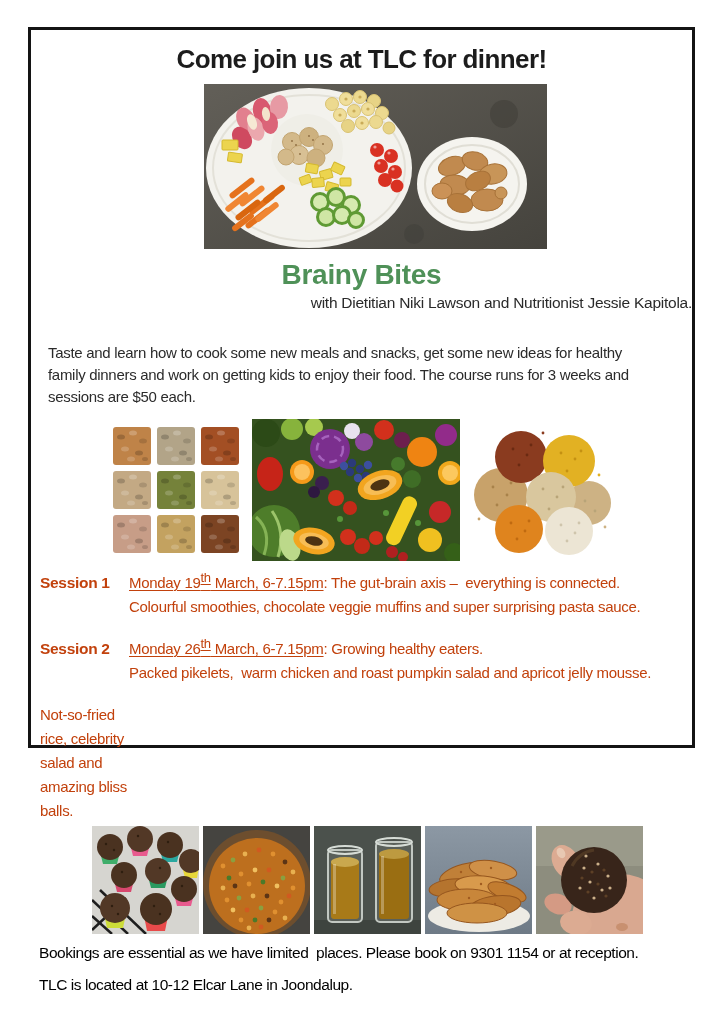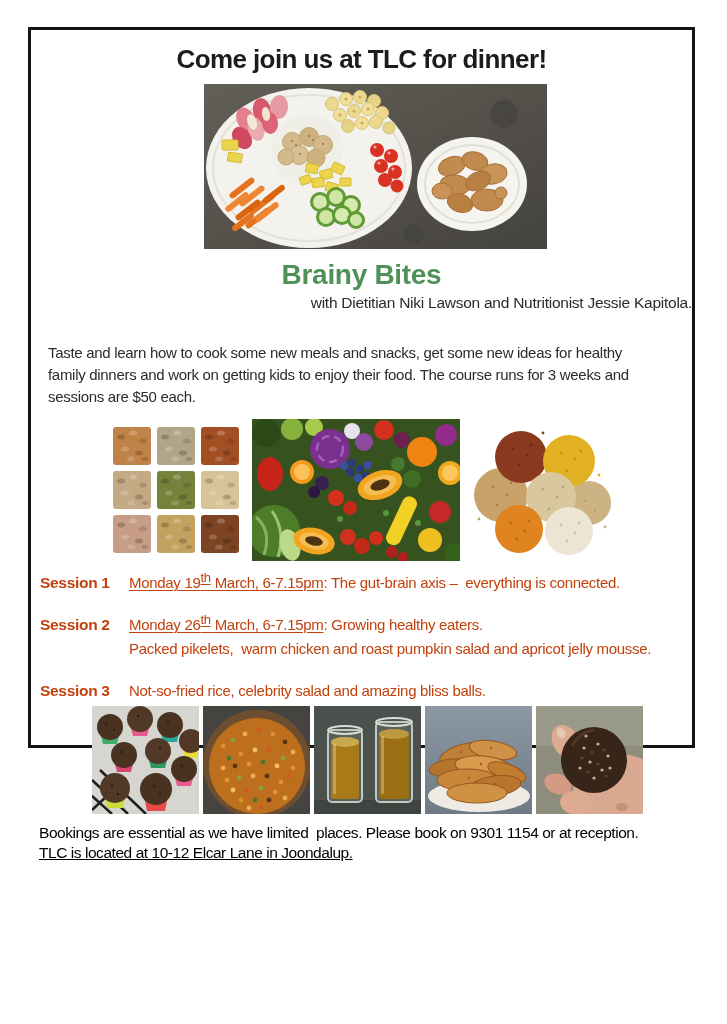--- a/index.html
+++ b/index.html
@@ -48,21 +48,21 @@
   .session-date sup { font-size:13px; vertical-align:super; line-height:0; text-decoration:underline;margin-top:40px; }
   .bottom-row {
     margin-top:3px; display:flex; justify-content:center; gap:4px;
     transform:translateX(6px);
   }
   .bottom-row .photo { width:107px; height:108px; }
   .booking {
     margin:9px 8px 0; text-align:left; font-size:15.5px; line-height:20px;
     letter-spacing:-0.45px; color:#000000; white-space:pre-wrap;
   }
-  .booking.line2 { margin-top:0;text-decoration:underline; }
+  .booking.line2 { margin-top:12px; }
 </style>
 </head>
 <body>
 
 <div class="page">
   <div class="frame">
 
     <h1 class="title">Come join us at TLC for dinner!</h1>
 
     <div class="photo top-photo">
@@ -350,31 +350,31 @@
             <circle cx="130" cy="52" r="1.4" fill="#e2b123"></circle>
         </svg>
       </div>
     </div>
 
     <div class="sessions">
       <div class="session">
         <div class="session-label">Session 1</div>
         <div class="session-body">
           <p class="session-line"><span class="session-date"><span>Monday 19</span><sup>th</sup><span> March, 6-7.15pm</span></span><span class="session-topic">: The gut-brain axis –  everything is connected.</span></p>
+          <p class="session-menu">Colourful smoothies, chocolate veggie muffins and super surprising pasta sauce.</p>
         </div>
       </div>
       <div class="session">
         <div class="session-label">Session 2</div>
         <div class="session-body">
           <p class="session-line"><span class="session-date"><span>Monday 26</span><sup>th</sup><span> March, 6-7.15pm</span></span><span class="session-topic">: Growing healthy eaters.</span></p>
           <p class="session-menu">Packed pikelets,  warm chicken and roast pumpkin salad and apricot jelly mousse.</p>
         </div>
       </div>
       <div class="session">
-        <div class="session-label">Session 3</div>
         <div class="session-body">
           <p class="session-menu">Not-so-fried rice, celebrity salad and amazing bliss balls.</p>
         </div>
       </div>
     </div>
 
     <div class="bottom-row">
       <div class="photo">
         <svg width="107" height="108" viewBox="0 0 107 108" aria-hidden="true">
           <rect width="107" height="108" fill="#d6d5d0"></rect>

